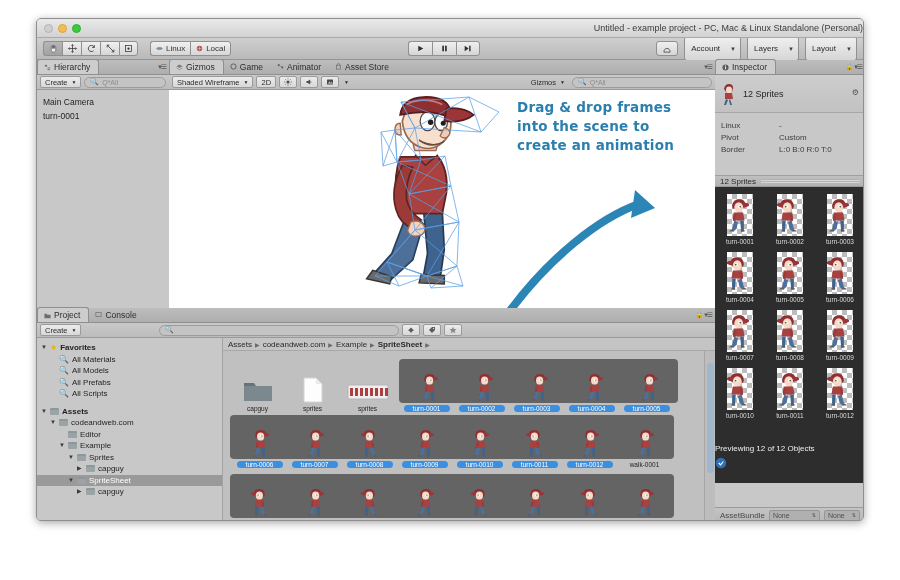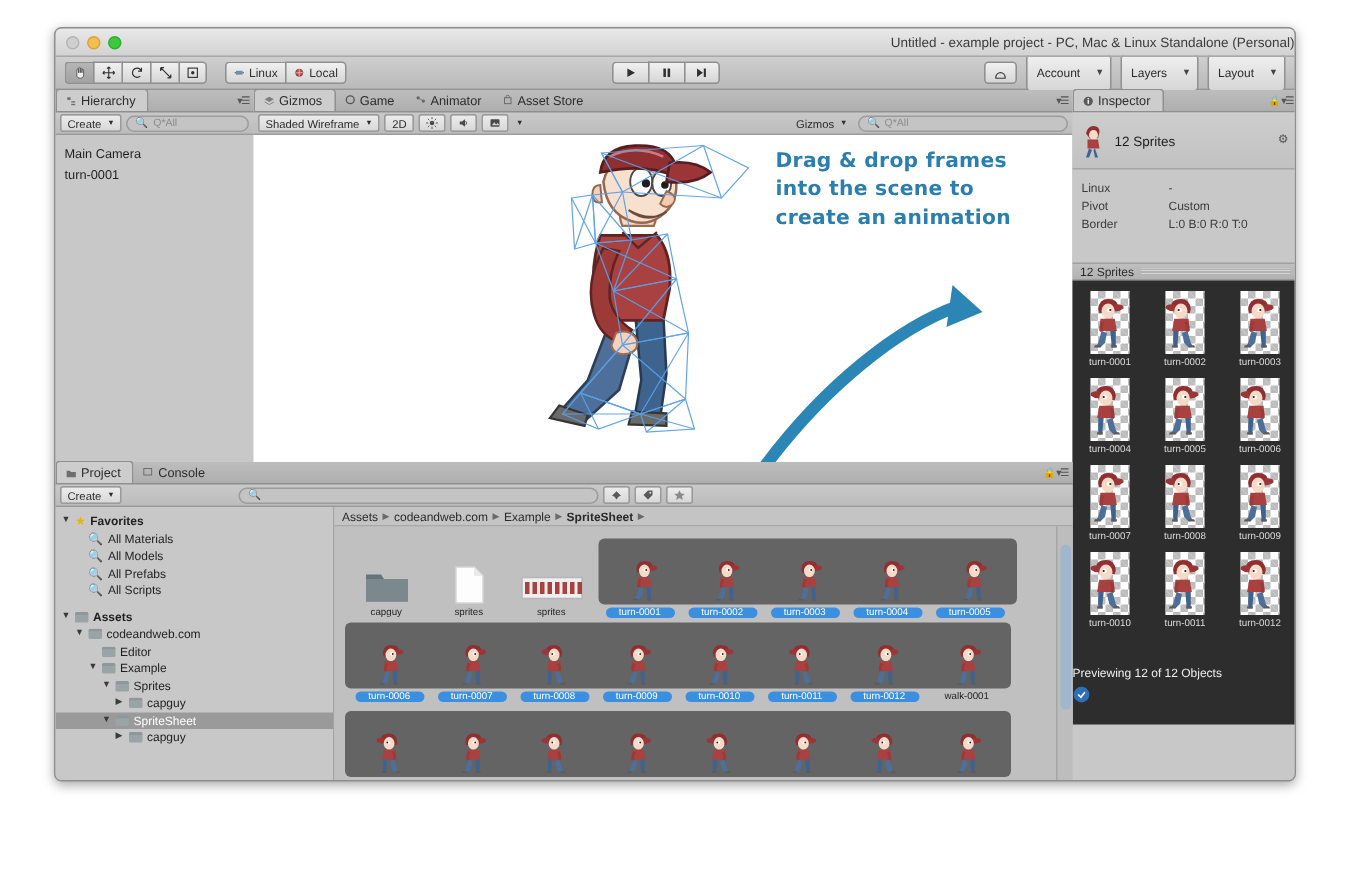--- a/index.html
+++ b/index.html
@@ -686,20 +686,31 @@
           </div>
         </div>
       <div id="prevtxt">Previewing 12 of 12 Objects</div>
       <div style="text-align:right;padding:4px 8px 0 0">
         <svg width="12" height="12" viewBox="0 0 16 16">
             <circle cx="8" cy="8" r="7" fill="#2f6fb5"></circle>
             <path d="M5 8l2.5 2.5L11 6" stroke="#fff" stroke-width="1.5" fill="none"></path>
           </svg>
       </div>
     </div>
+    <div id="ab">
+      <span class="lbl">AssetBundle</span>
+      <div class="abdd" style="flex:1">
+        <span>None</span>
+        <span style="font-size:5px">⇅</span>
+      </div>
+      <div class="abdd" style="width:36px">
+        <span>None</span>
+        <span style="font-size:5px">⇅</span>
+      </div>
+    </div>
   </div>
 
   <div class="panel" id="project">
     <div class="tabbar">
       <div class="tab active">
         <svg width="7" height="7" viewBox="0 0 16 16">
             <path d="M1 4h5l1.5 2H15v8H1z" fill="#6e6e6e"></path>
           </svg>
         <span>Project</span>
       </div>

